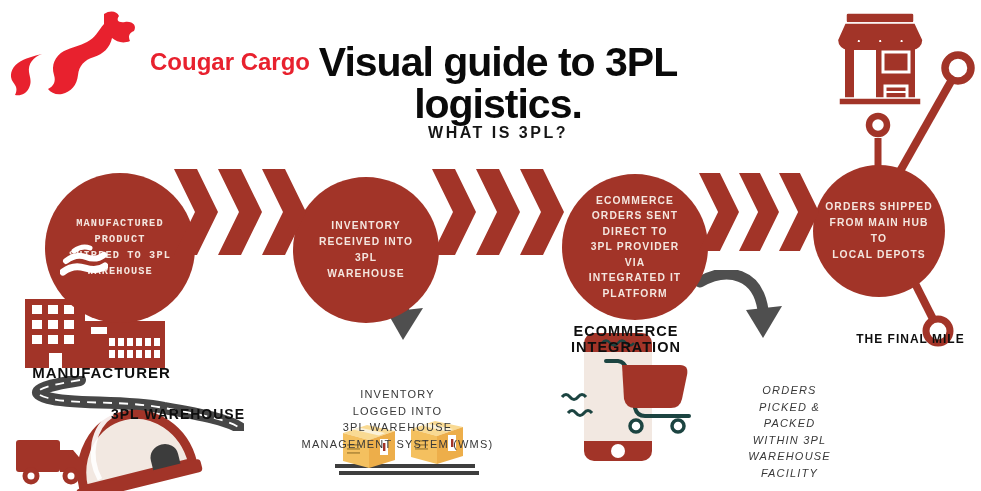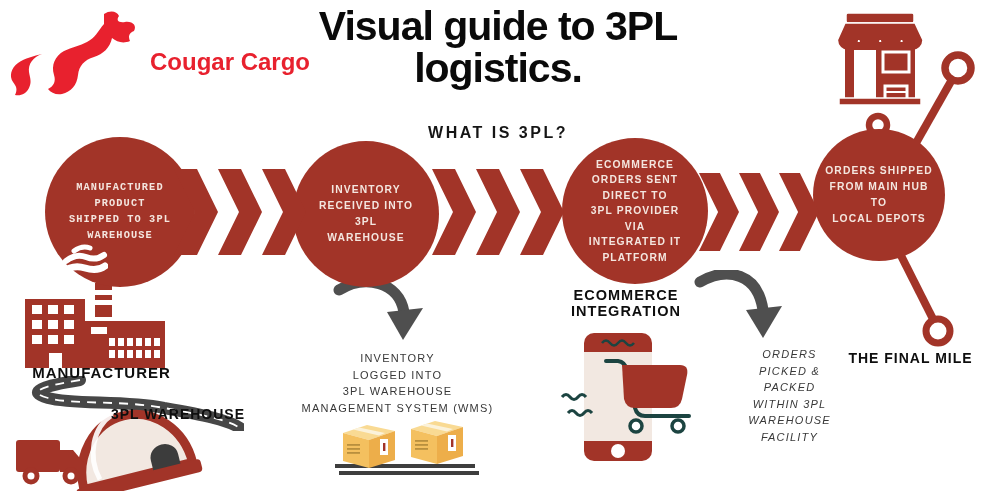--- a/index.html
+++ b/index.html
@@ -2,21 +2,21 @@
 <html style="--accent_red: #A23428; --logo_red: #E8212E; --ink: #0A0A0A; --body_text: #383838; --arrow_gray: #4F4F4F; --road_gray: #474747; --cream: #F2E8E1; --teal: #1C4441; --box_yellow: #F4C05F;"><head>
 <meta charset="utf-8">
 <style>
   * { margin:0; padding:0; box-sizing:border-box; }
   html,body { background:#fff; }
   .canvas {
     position:relative; width:981px; height:491px; background:#fff;
     font-family:"Liberation Sans", sans-serif; overflow:hidden;
   }
   .abs { position:absolute; }
-  .pre { white-space:pre-line; }
+  .pre { white-space:pre-line;margin-top:36px; }
 
   
   .f-red   { fill:var(--accent_red,#A23428); }
   .s-red   { stroke:var(--accent_red,#A23428); }
   .f-cream { fill:var(--cream,#F2E8E1); }
   .s-teal  { stroke:var(--teal,#1C4441); }
   .f-gray  { fill:var(--arrow_gray,#4F4F4F); }
   .s-gray  { stroke:var(--arrow_gray,#4F4F4F); }
   .f-logo  { fill:var(--logo_red,#E8212E); }
 
@@ -268,15 +268,15 @@
     <rect x="13" y="3" width="68" height="10" rx="2" class="f-red" stroke="#fff" stroke-width="1.5"></rect>
     <path d="M12,13 H82 L90,30 A10.7,10.7 0 0 1 68.6,30 A10.7,10.7 0 0 1 47.2,30 A10.7,10.7 0 0 1 25.8,30 A10.7,10.7 0 0 1 4.4,30 Z" class="f-red" stroke="#fff" stroke-width="1.5"></path>
     <rect x="12" y="32" width="70" height="58" class="f-red"></rect>
     <rect x="21" y="40" width="22" height="50" fill="#fff"></rect>
     <rect x="50" y="42" width="26" height="20" fill="none" stroke="#fff" stroke-width="3"></rect>
     <rect x="52" y="76" width="22" height="14" fill="none" stroke="#fff" stroke-width="3"></rect>
     <line x1="52" y1="82" x2="74" y2="82" stroke="#fff" stroke-width="2"></line>
     <rect x="6" y="88" width="82" height="7" class="f-red" stroke="#fff" stroke-width="1.5"></rect>
   </svg>
 
-  <div class="abs label" style="left:843px; top:350px; width:135px; font-size:14px;">THE FINAL MILE</div>
+  <div class="abs label" style="left:843px; top:332px; width:135px; font-size:12px;">THE FINAL MILE</div>
 
 </div>
 
 </body></html>

